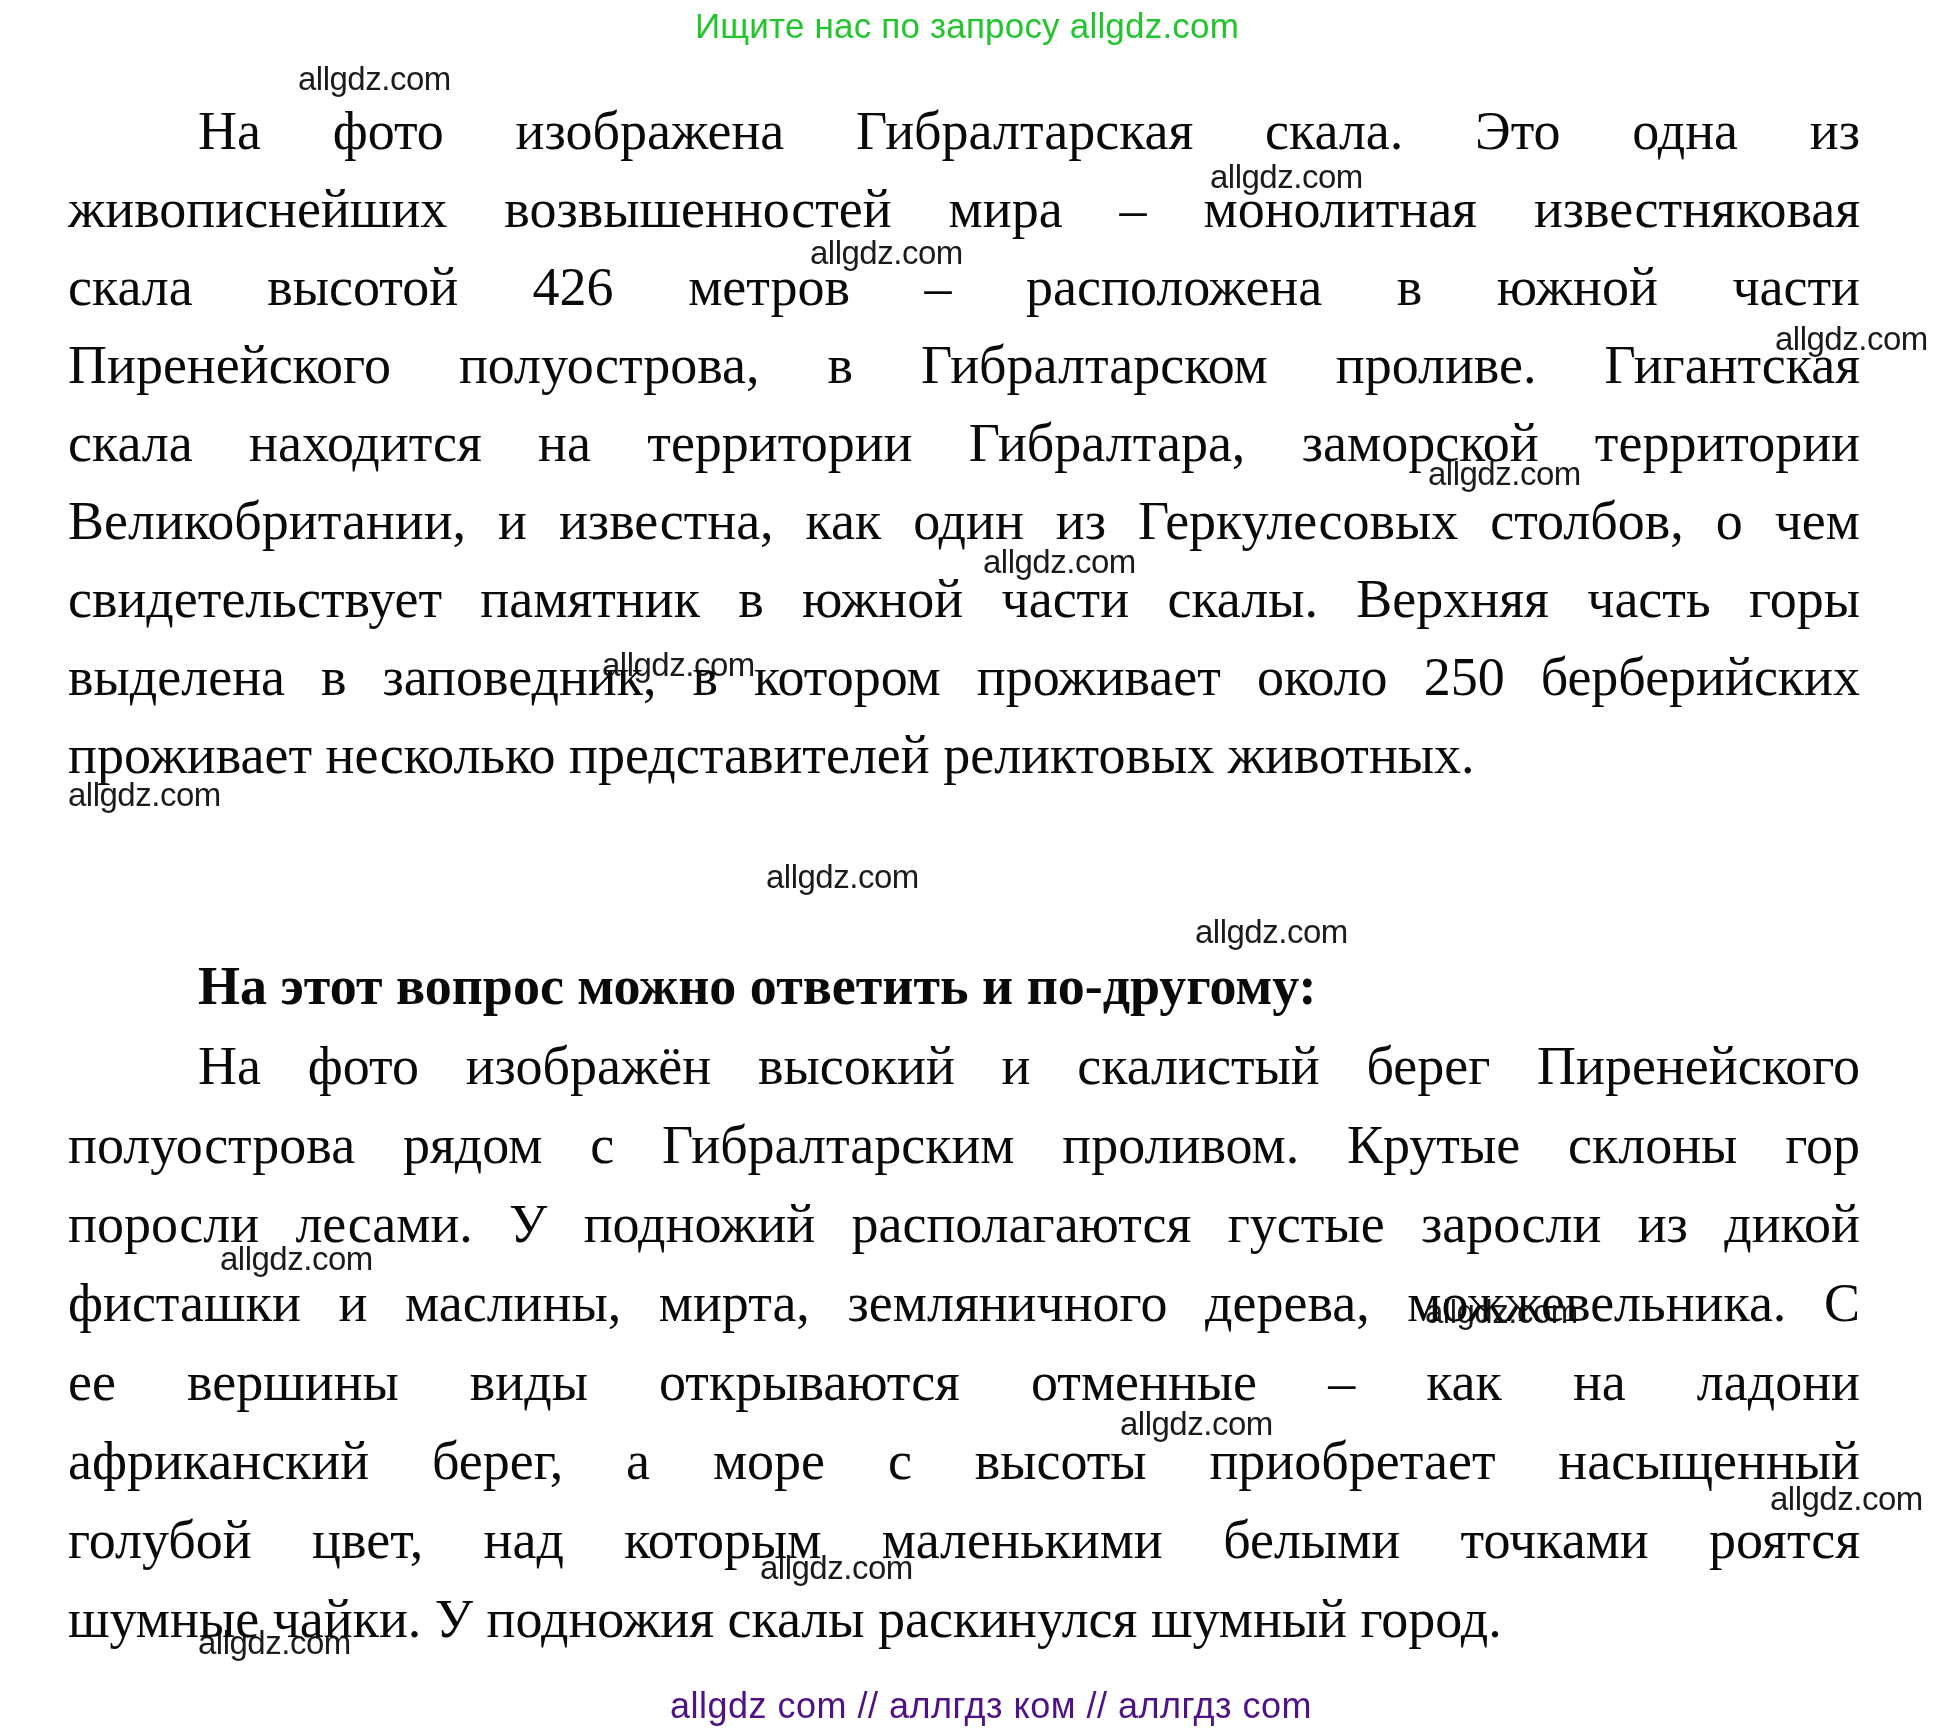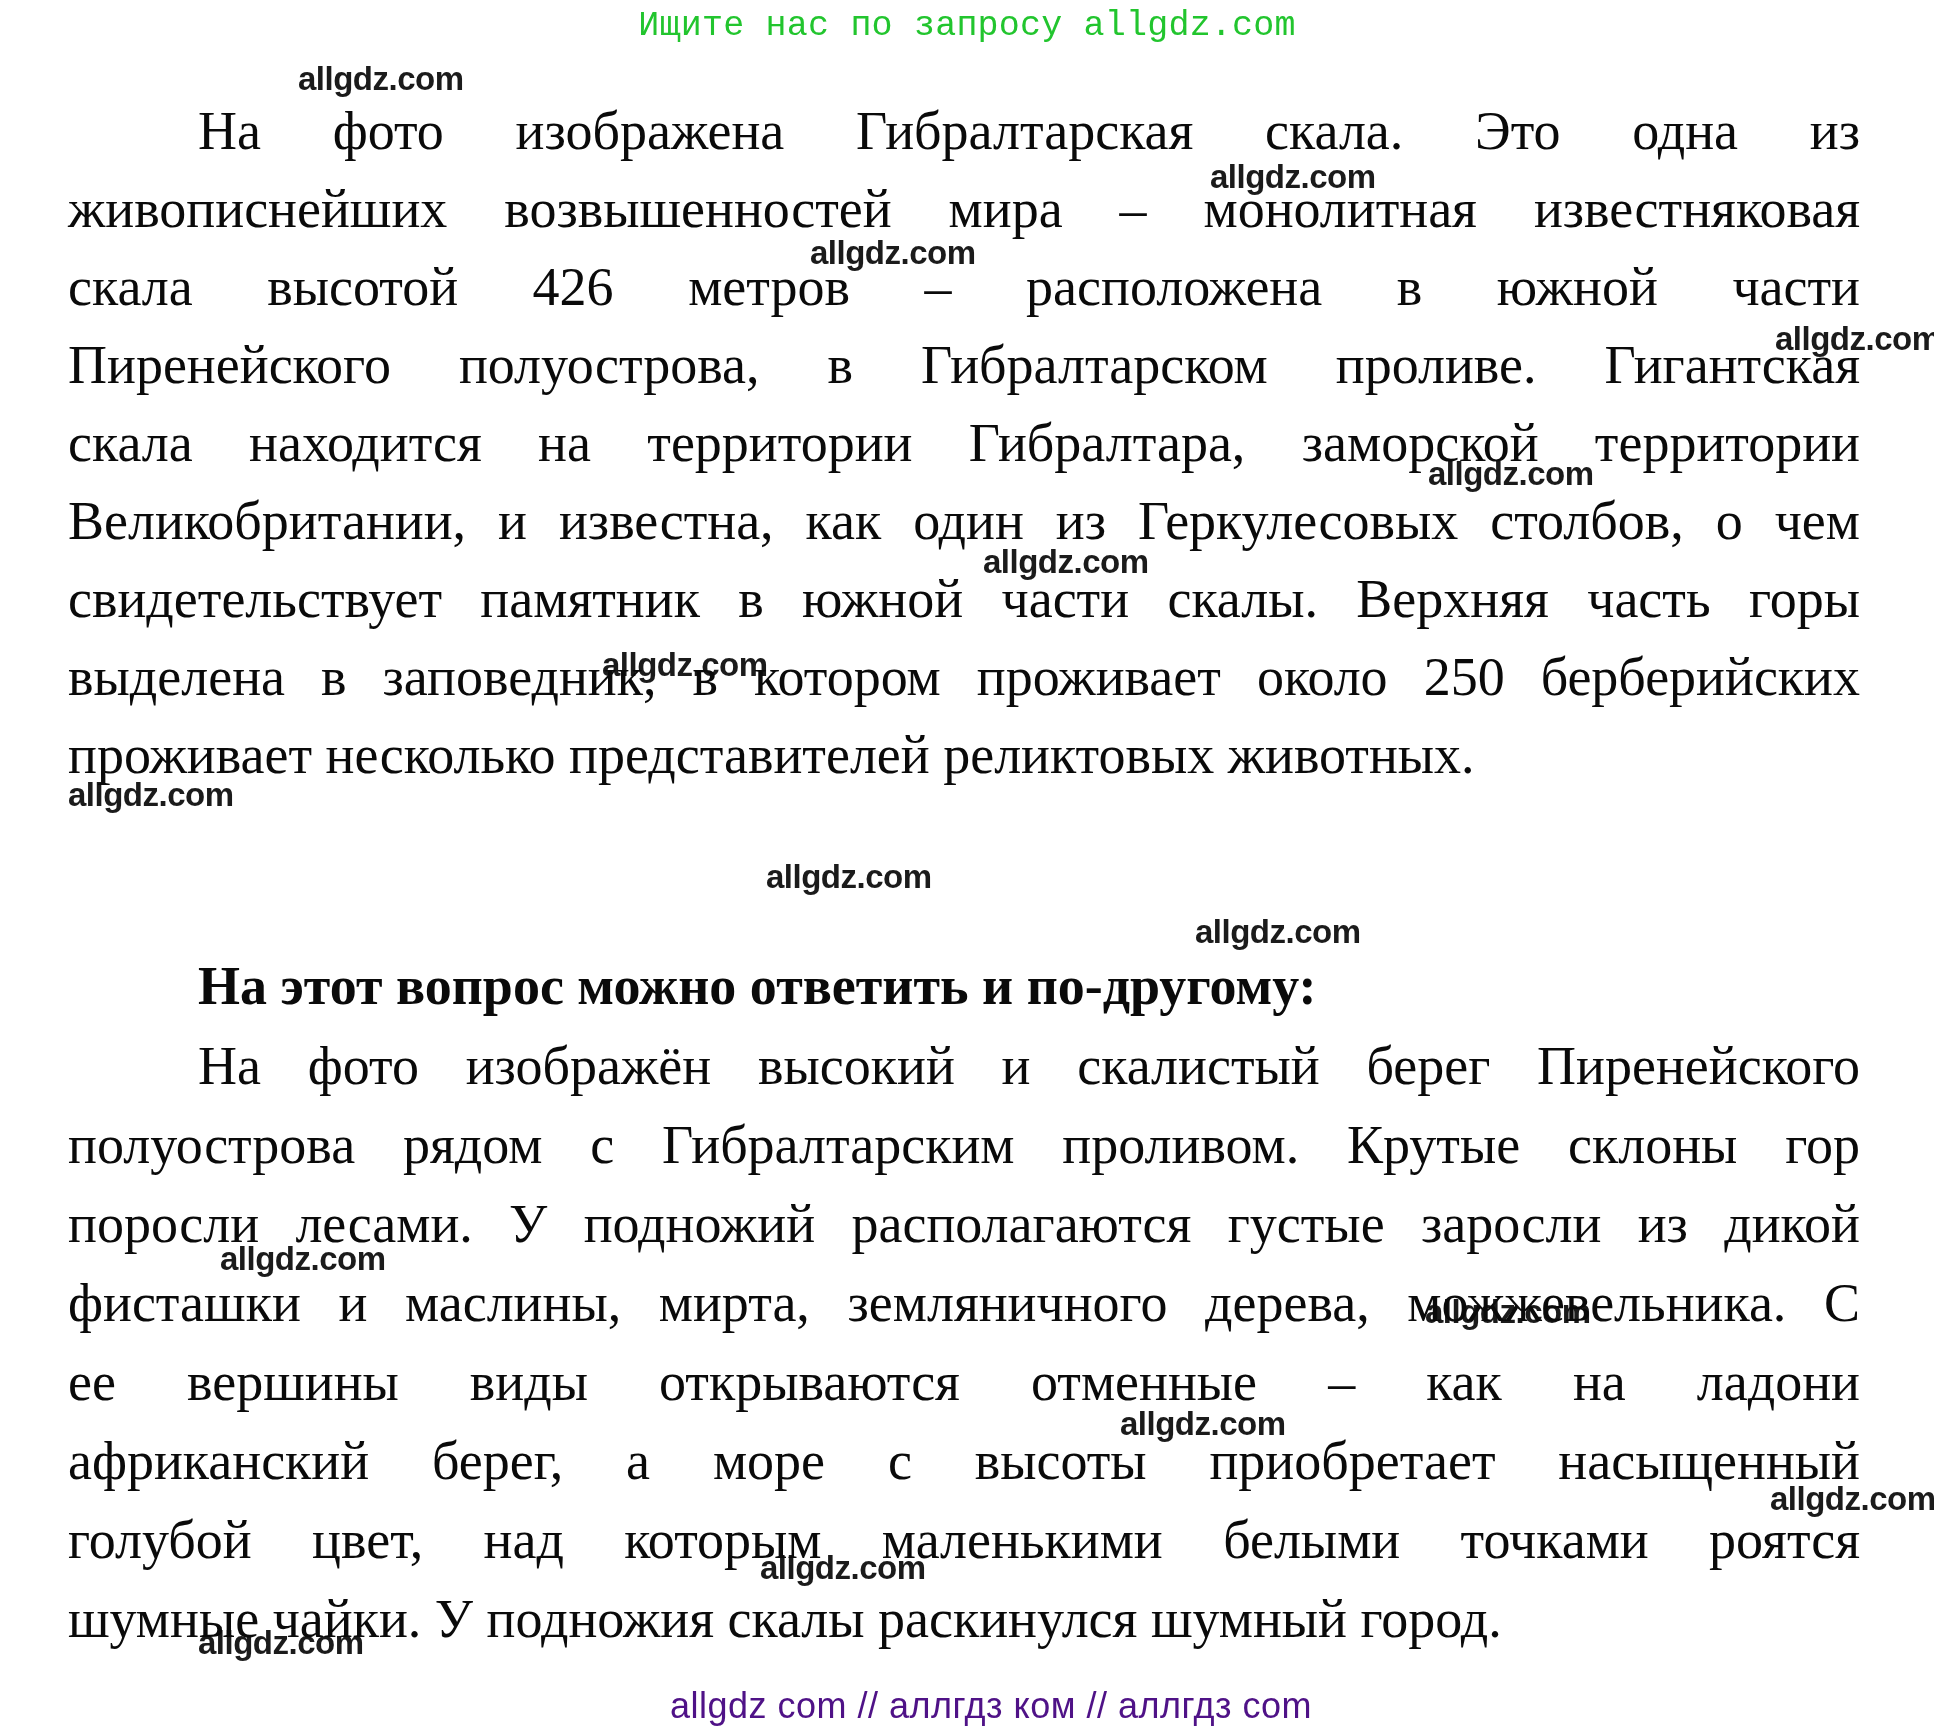--- a/index.html
+++ b/index.html
@@ -11,30 +11,30 @@
     background: #ffffff;
     overflow: hidden;
     font-family: "Liberation Serif", serif;
   }
   .promo {
     position: absolute;
     top: 6px;
     left: 0;
     width: 100%;
     text-align: center;
-    font-family: Liberation Mono, monospace;
+    font-family: Liberation Sans, sans-serif;
     font-weight: 500;
     font-size: 35px;
     letter-spacing: 0.2px;
   }
   .wm {
     position: absolute;
     font-family: "Liberation Sans", sans-serif;
     font-size: 33px;
-    font-weight: 700;
+    font-weight: 400;
     letter-spacing: -0.5px;
     white-space: nowrap;
   }
   .textblock {
     position: absolute;
     left: 68px;
     right: 74px;
     color: #0a0a0a;
     font-family: "Liberation Serif", serif;
     font-size: 54px;

